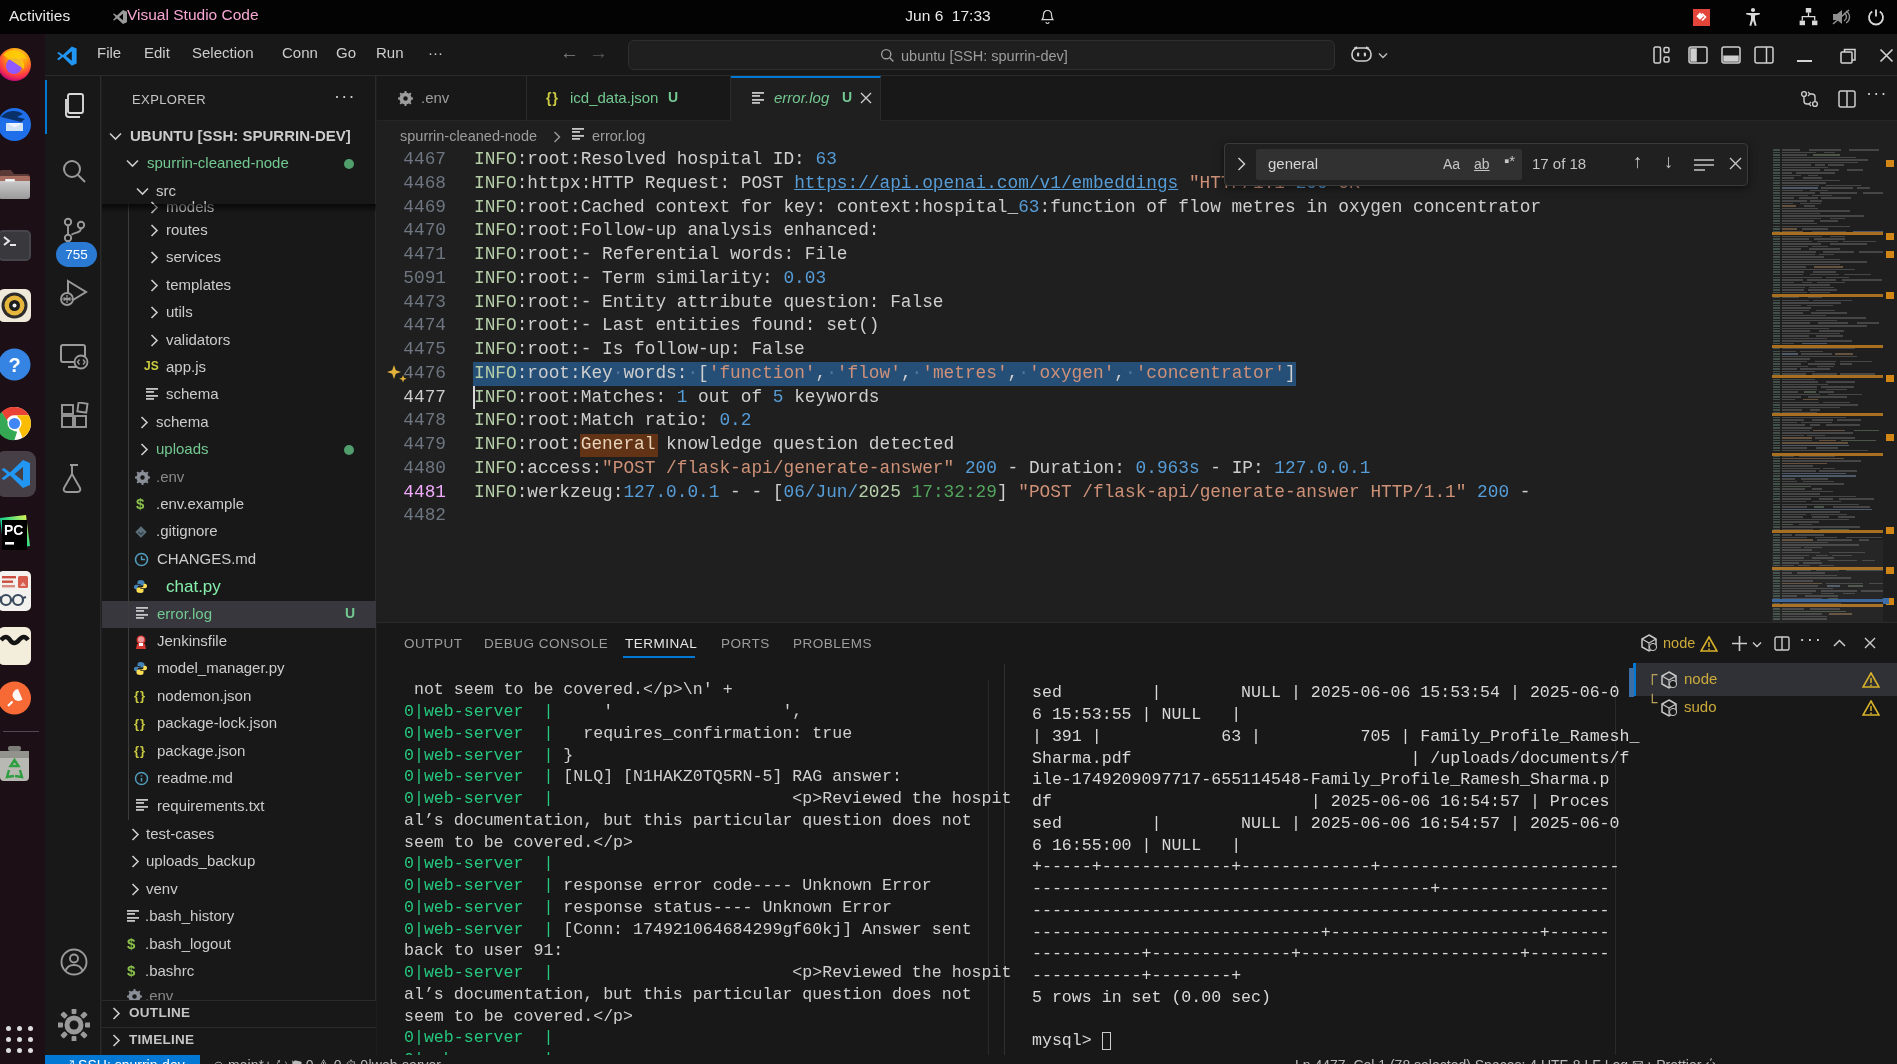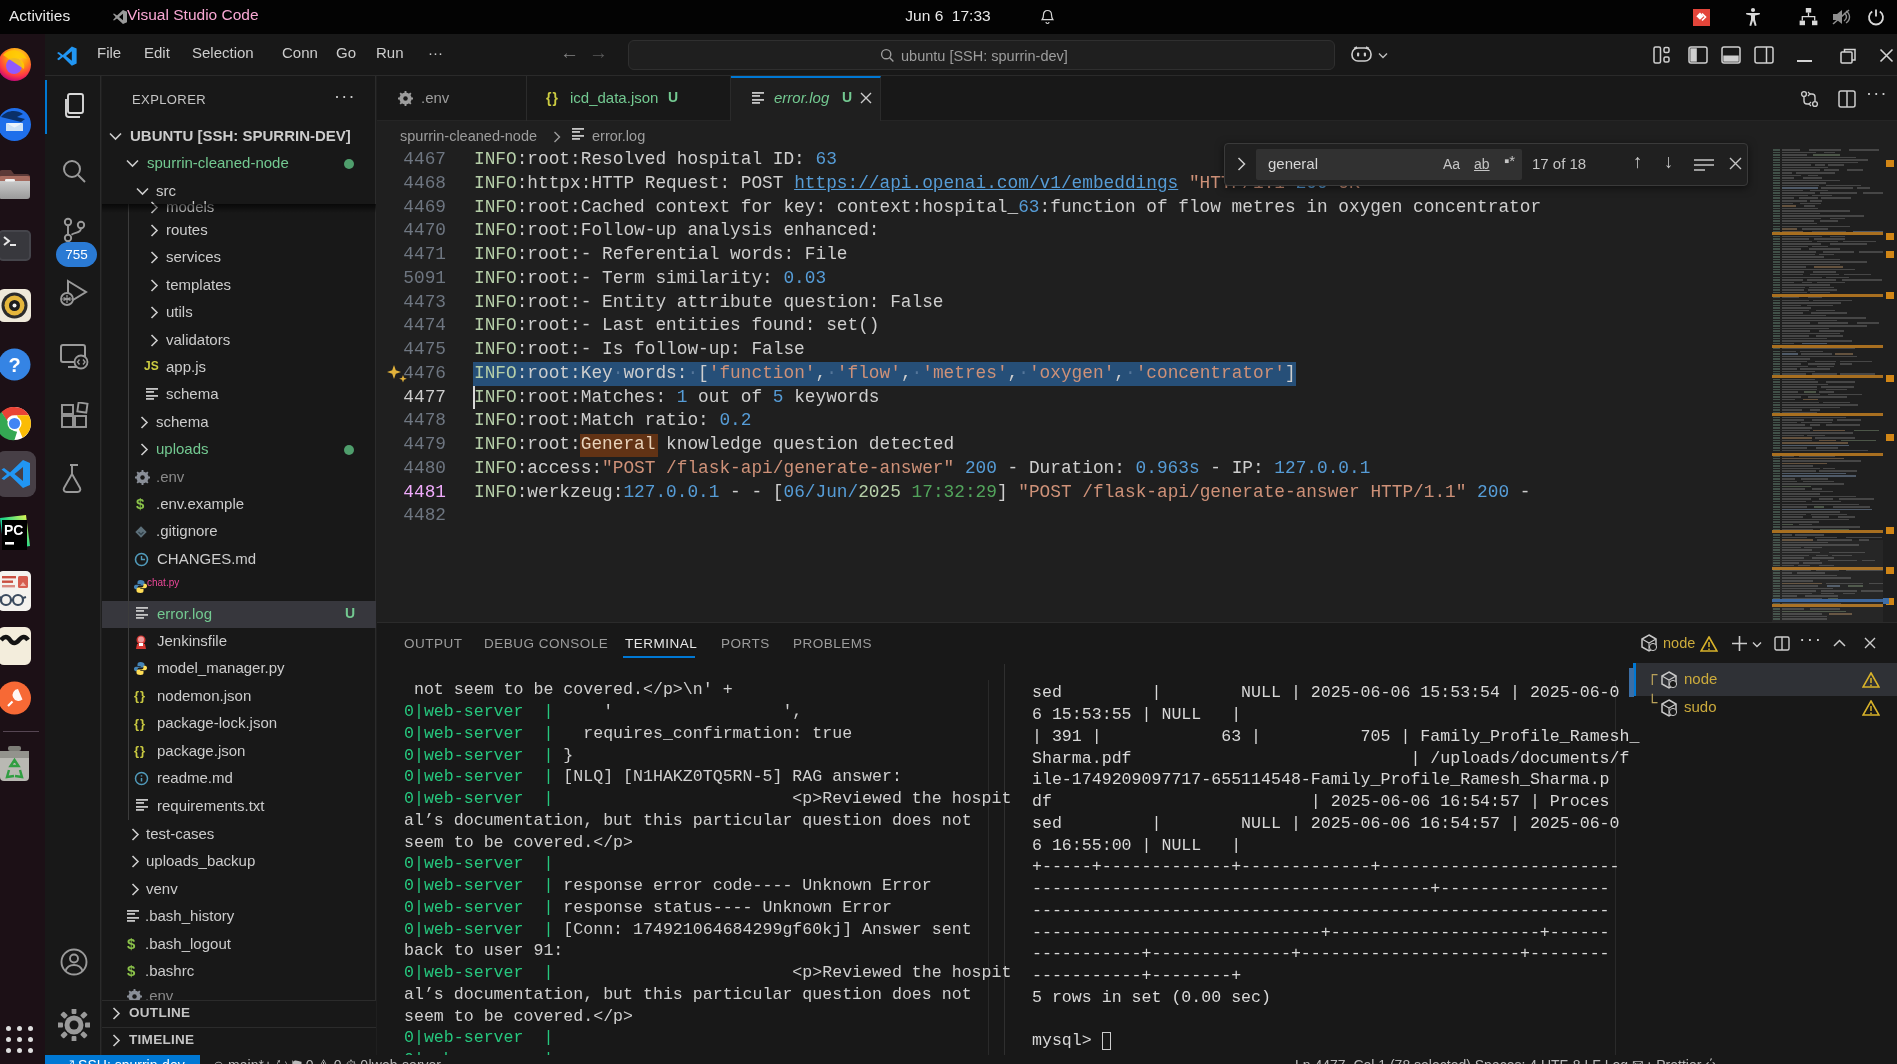--- a/index.html
+++ b/index.html
@@ -339,21 +339,21 @@
 <div class="a" style="left:156.0px;top:522.3px;color:#cccccc;font-size:15px;white-space:nowrap">.gitignore</div>
 <svg class="a" style="left:134.0px;top:524.8px" width="14" height="14" viewBox="0 0 14 14">
     <rect x="3" y="3" width="8" height="8" fill="#5d707a" transform="rotate(45 7 7)"></rect>
     <path d="M4.5 7 7 9.5 9.5 7" fill="none" stroke="#30404a" stroke-width="1.2"></path>
   </svg>
 <div class="a" style="left:157.0px;top:549.7px;color:#cccccc;font-size:15px;white-space:nowrap">CHANGES.md</div>
 <svg class="a" style="left:134.0px;top:551.7px" width="15" height="15" viewBox="0 0 15 15">
     <circle cx="7.5" cy="7.5" r="6" fill="none" stroke="#519aba" stroke-width="1.6"></circle>
     <path d="M7.5 4v3.5H11" fill="none" stroke="#519aba" stroke-width="1.4"></path>
   </svg>
-<div class="a" style="left:147px;top:577.2px;color:#ec4899;font-size:10px;white-space:nowrap">chat.py</div>
+<div class="a" style="left:166px;top:577.2px;color:#86efac;font-size:17px;white-space:nowrap">chat.py</div>
 <svg class="a" style="left:133.0px;top:579.2px" width="15" height="15" viewBox="0 0 15 15">
     <path d="M7.5 1c-2.4 0-3 1-3 2.3V5h3.2v0.8H2.9C1.6 5.8 1 6.8 1 8s0.6 2.2 1.9 2.2h1.6V8.6c0-1.2 1-2 2.2-2h3c1 0 1.8-0.8 1.8-1.9V3.3C11.5 2 10 1 7.5 1z" fill="#4584b6"></path>
     <path d="M7.5 14c2.4 0 3-1 3-2.3V10H7.3v-0.8h4.8c1.3 0 1.9-1 1.9-2.2s-0.6-2.2-1.9-2.2h-1.6v1.6c0 1.2-1 2-2.2 2h-3c-1 0-1.8 0.8-1.8 1.9v1.4C3.5 13 5 14 7.5 14z" fill="#ffde57"></path>
   </svg>
 <div class="a" style="left:157.0px;top:604.6px;color:#73c991;font-size:15px;white-space:nowrap">error.log</div>
 <svg class="a" style="left:136.0px;top:607.1px" width="13" height="14" viewBox="0 0 13 14">
     <rect x="0" y="0" width="12" height="1.8" fill="#c5c5c5"></rect>
     <rect x="0" y="3" width="8" height="1.8" fill="#c5c5c5"></rect>
     <rect x="0" y="7" width="12" height="1.8" fill="#c5c5c5"></rect>
     <rect x="0" y="10" width="8" height="1.8" fill="#c5c5c5"></rect>

